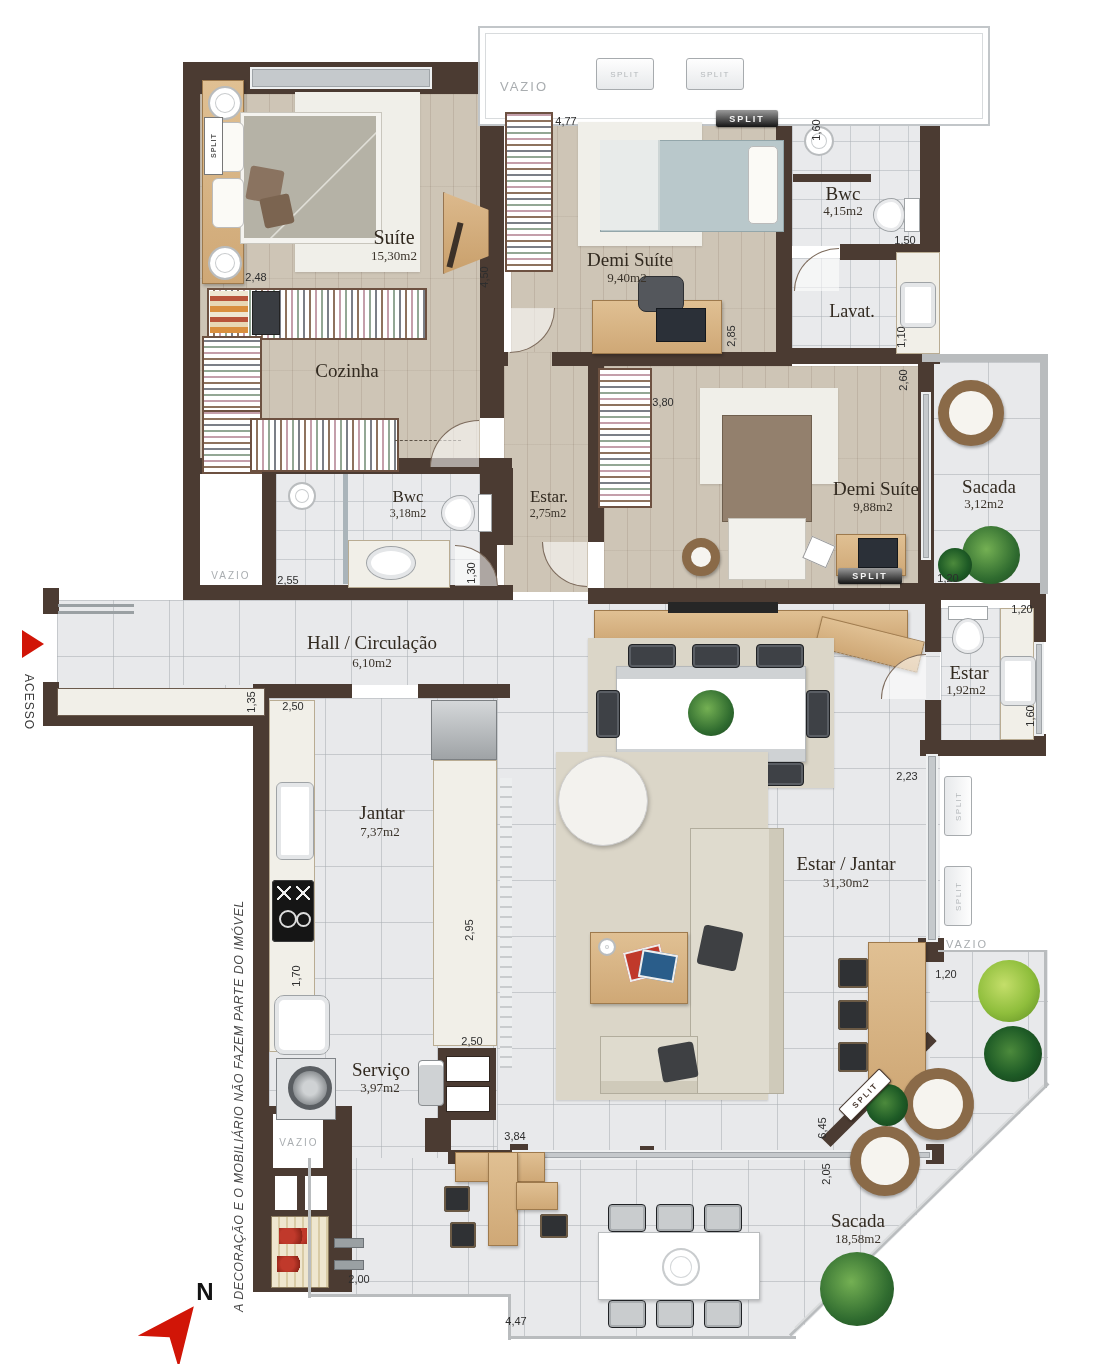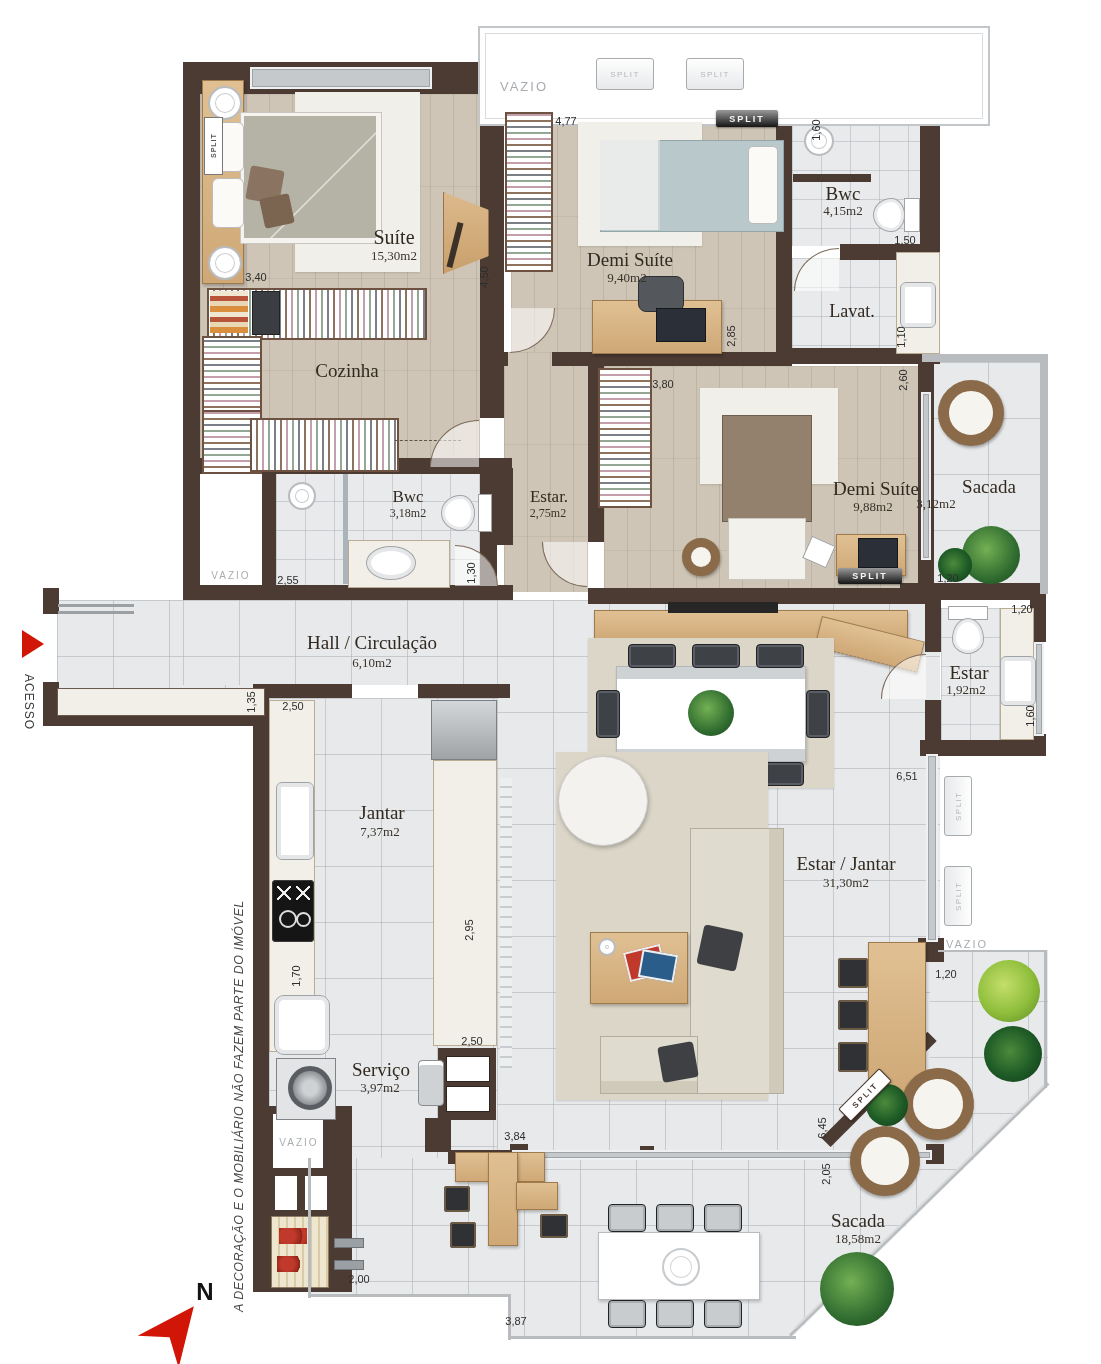--- a/index.html
+++ b/index.html
@@ -334,63 +334,63 @@
   <div class="ralabel" style="left:843px;top:211px">4,15m2</div>
   <div class="rlabel" style="left:852px;top:311px;font-size:18px">Lavat.</div>
   <div class="rlabel" style="left:347px;top:371px">Cozinha</div>
   <div class="rlabel" style="left:408px;top:497px;font-size:17px">Bwc</div>
   <div class="ralabel" style="left:408px;top:513px;font-size:12px">3,18m2</div>
   <div class="rlabel" style="left:549px;top:497px;font-size:17px">Estar.</div>
   <div class="ralabel" style="left:548px;top:513px;font-size:12px">2,75m2</div>
   <div class="rlabel" style="left:876px;top:489px">Demi Suíte</div>
   <div class="ralabel" style="left:873px;top:507px">9,88m2</div>
   <div class="rlabel" style="left:989px;top:487px">Sacada</div>
-  <div class="ralabel" style="left:936px;top:504px">3,12m2</div>
+  <div class="ralabel" style="left:984px;top:504px">3,12m2</div>
   <div class="rlabel" style="left:372px;top:643px">Hall / Circulação</div>
   <div class="ralabel" style="left:372px;top:663px">6,10m2</div>
   <div class="rlabel" style="left:969px;top:673px">Estar</div>
   <div class="ralabel" style="left:966px;top:690px">1,92m2</div>
   <div class="rlabel" style="left:382px;top:813px">Jantar</div>
   <div class="ralabel" style="left:380px;top:832px">7,37m2</div>
   <div class="rlabel" style="left:846px;top:864px">Estar / Jantar</div>
   <div class="ralabel" style="left:846px;top:883px">31,30m2</div>
   <div class="rlabel" style="left:381px;top:1070px">Serviço</div>
   <div class="ralabel" style="left:380px;top:1088px">3,97m2</div>
   <div class="rlabel" style="left:858px;top:1221px">Sacada</div>
   <div class="ralabel" style="left:858px;top:1239px">18,58m2</div>
 
   <div class="vz" style="left:524px;top:86px;font-size:13px">VAZIO</div>
   <div class="vz" style="left:231px;top:575px;font-size:10px">VAZIO</div>
   <div class="vz" style="left:967px;top:944px">VAZIO</div>
   <div class="vz" style="left:299px;top:1142px;font-size:10px">VAZIO</div>
 
-  <div class="dim" style="left:256px;top:277px">3,40</div>
+  <div class="dim" style="left:256px;top:277px">2,48</div>
   <div class="dimv" style="left:484px;top:277px">4,50</div>
   <div class="dim" style="left:566px;top:121px">4,77</div>
   <div class="dimv" style="left:816px;top:130px">1,60</div>
   <div class="dim" style="left:905px;top:240px">1,50</div>
   <div class="dimv" style="left:901px;top:337px">1,10</div>
   <div class="dimv" style="left:731px;top:336px">2,85</div>
   <div class="dimv" style="left:903px;top:380px">2,60</div>
-  <div class="dim" style="left:663px;top:384px">3,80</div>
+  <div class="dim" style="left:663px;top:402px">3,80</div>
   <div class="dim" style="left:288px;top:580px">2,55</div>
   <div class="dimv" style="left:471px;top:573px">1,30</div>
   <div class="dim" style="left:948px;top:578px">1,20</div>
   <div class="dim" style="left:1022px;top:609px">1,20</div>
   <div class="dimv" style="left:251px;top:702px">1,35</div>
   <div class="dim" style="left:293px;top:706px">2,50</div>
   <div class="dimv" style="left:296px;top:976px">1,70</div>
   <div class="dimv" style="left:469px;top:930px">2,95</div>
   <div class="dim" style="left:472px;top:1041px">2,50</div>
   <div class="dim" style="left:515px;top:1136px">3,84</div>
   <div class="dim" style="left:359px;top:1279px">2,00</div>
-  <div class="dim" style="left:516px;top:1321px">3,87</div>
+  <div class="dim" style="left:516px;top:1321px">4,47</div>
   <div class="dimv" style="left:822px;top:1128px">6,45</div>
   <div class="dimv" style="left:826px;top:1174px">2,05</div>
-  <div class="dim" style="left:907px;top:776px">6,51</div>
+  <div class="dim" style="left:907px;top:776px">2,23</div>
   <div class="dimv" style="left:1030px;top:716px">1,60</div>
   <div class="dim" style="left:946px;top:974px">1,20</div>
 
   <div class="access-v" style="left:36px;top:674px">ACESSO</div>
   <div class="note-v" style="left:232px;top:1312px">A  DECORAÇÃO E O MOBILIÁRIO NÃO FAZEM PARTE DO IMÓVEL</div>
   <div class="north-arrow" style="left:150px;top:1300px"></div>
   <div class="north-n" style="left:205px;top:1292px">N</div>
 
 </div>
 

